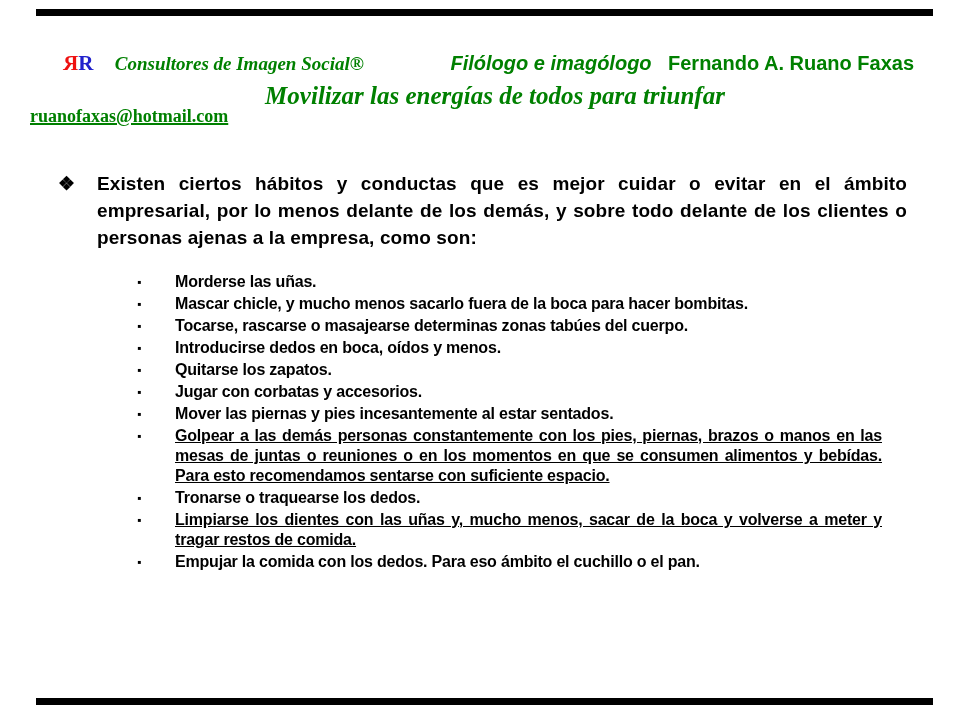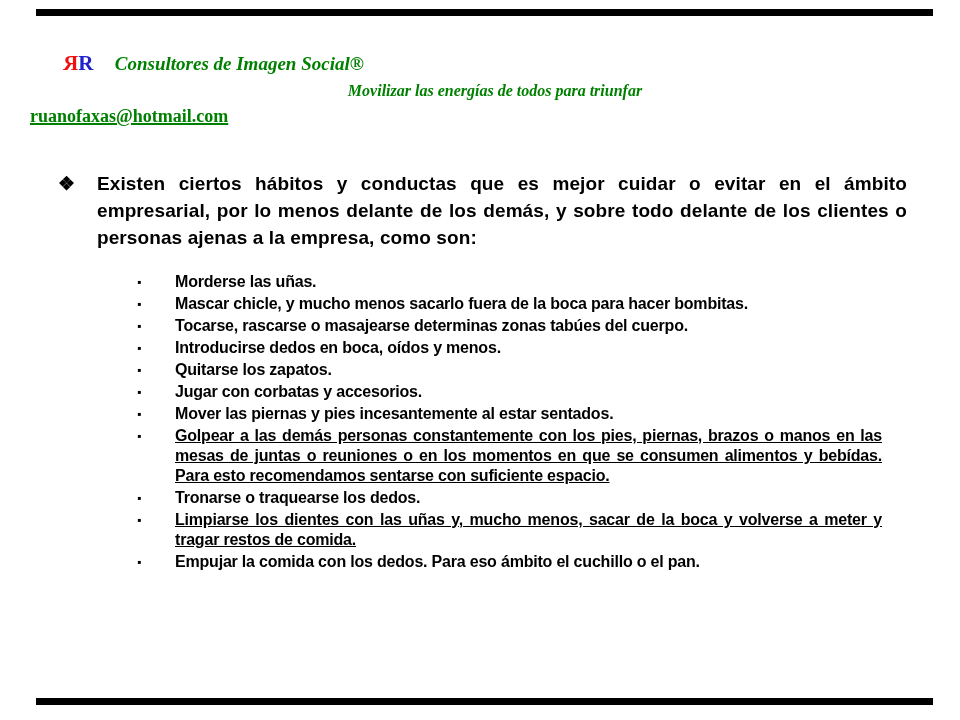--- a/index.html
+++ b/index.html
@@ -58,21 +58,21 @@
     margin-left: 12px;
   }
   .motto-line {
     position: absolute;
     left: 30px; right: 0; top: 82px;
     text-align: center;
   }
   .motto {
     font-family: "Liberation Serif", serif;
     font-style: italic; font-weight: bold;
-    font-size: 16px;
+    font-size: 25px;
     color: #008000;
   }
   .email-line {
     position: absolute;
     left: 30px; right: 0; top: 106px;
     text-align: left;
   }
   .email {
     font-family: "Liberation Serif", serif;
     font-weight: bold; font-size: 18px;
@@ -143,20 +143,24 @@
 <body>
 
 <div class="rule top"></div>
 <div class="rule bottom"></div>
 
 <div class="header-line1">
   <span class="logo-group">
     <span class="logo-ya">R</span><span class="logo-r">R</span>
     <span class="brand">Consultores de Imagen Social®</span>
   </span>
+  <span class="role-group">
+    <span class="role">Filólogo e imagólogo</span>
+    <span class="author">Fernando A. Ruano Faxas</span>
+  </span>
 </div>
 
 <div class="motto-line">
   <span class="motto">Movilizar las energías de todos para triunfar</span>
 </div>
 
 <div class="email-line">
   <span class="email">ruanofaxas@hotmail.com</span>
 </div>
 

